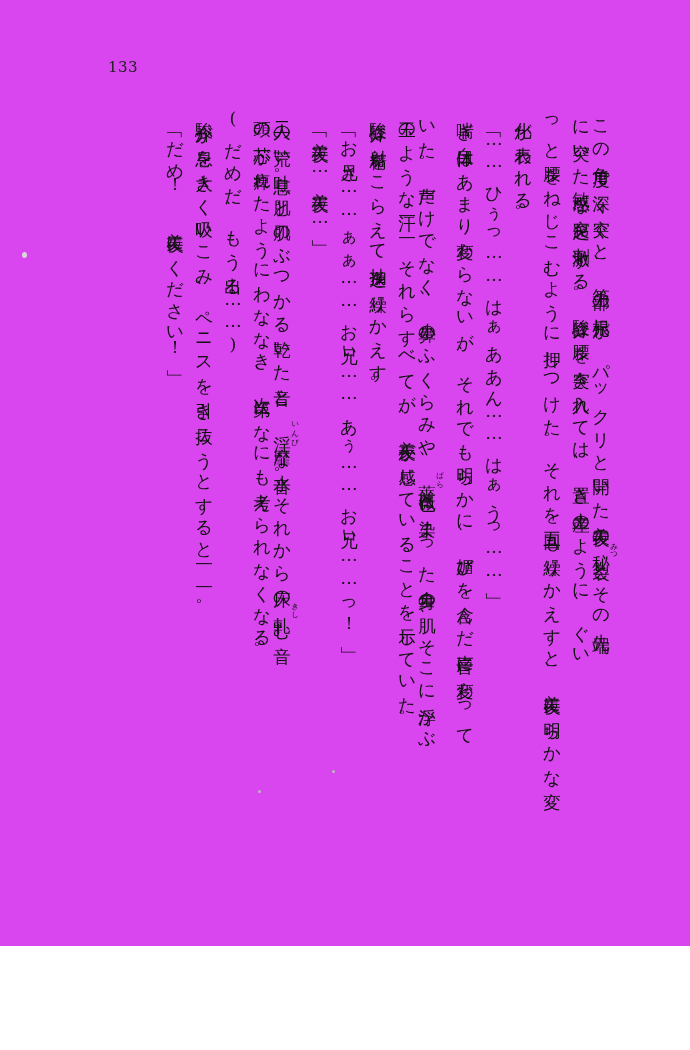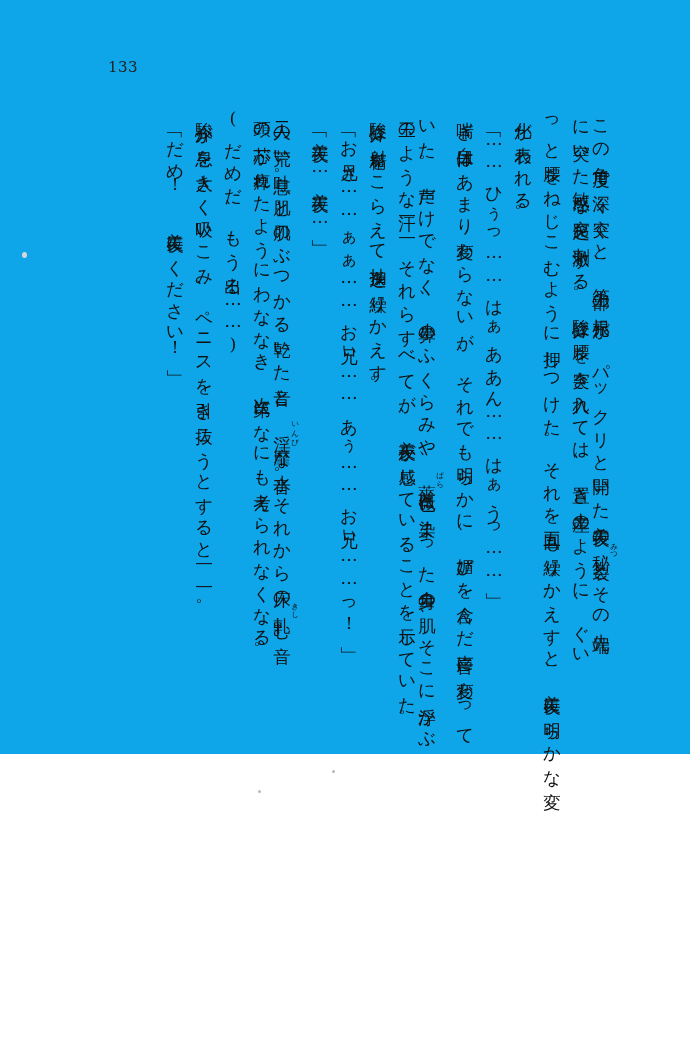--- a/index.html
+++ b/index.html
@@ -10,23 +10,23 @@
   body {
     width: 690px;
     height: 1050px;
     overflow: hidden;
     font-family: "DejaVu Serif", "Liberation Serif", serif;
     color: #1a1a1a;
   }
   .page {
     position: relative;
     width: 690px;
-    height: 754px;
+    height: 946px;
     box-sizing: border-box;
-    background: #0ea5e9;
+    background: #d946ef;
   }
   .page-number {
     position: absolute;
     top: 58px;
     left: 108px;
     font-size: 15px;
     letter-spacing: 0.5px;
     color: #222;
     font-family: "DejaVu Serif", "Liberation Serif", serif;
   }

